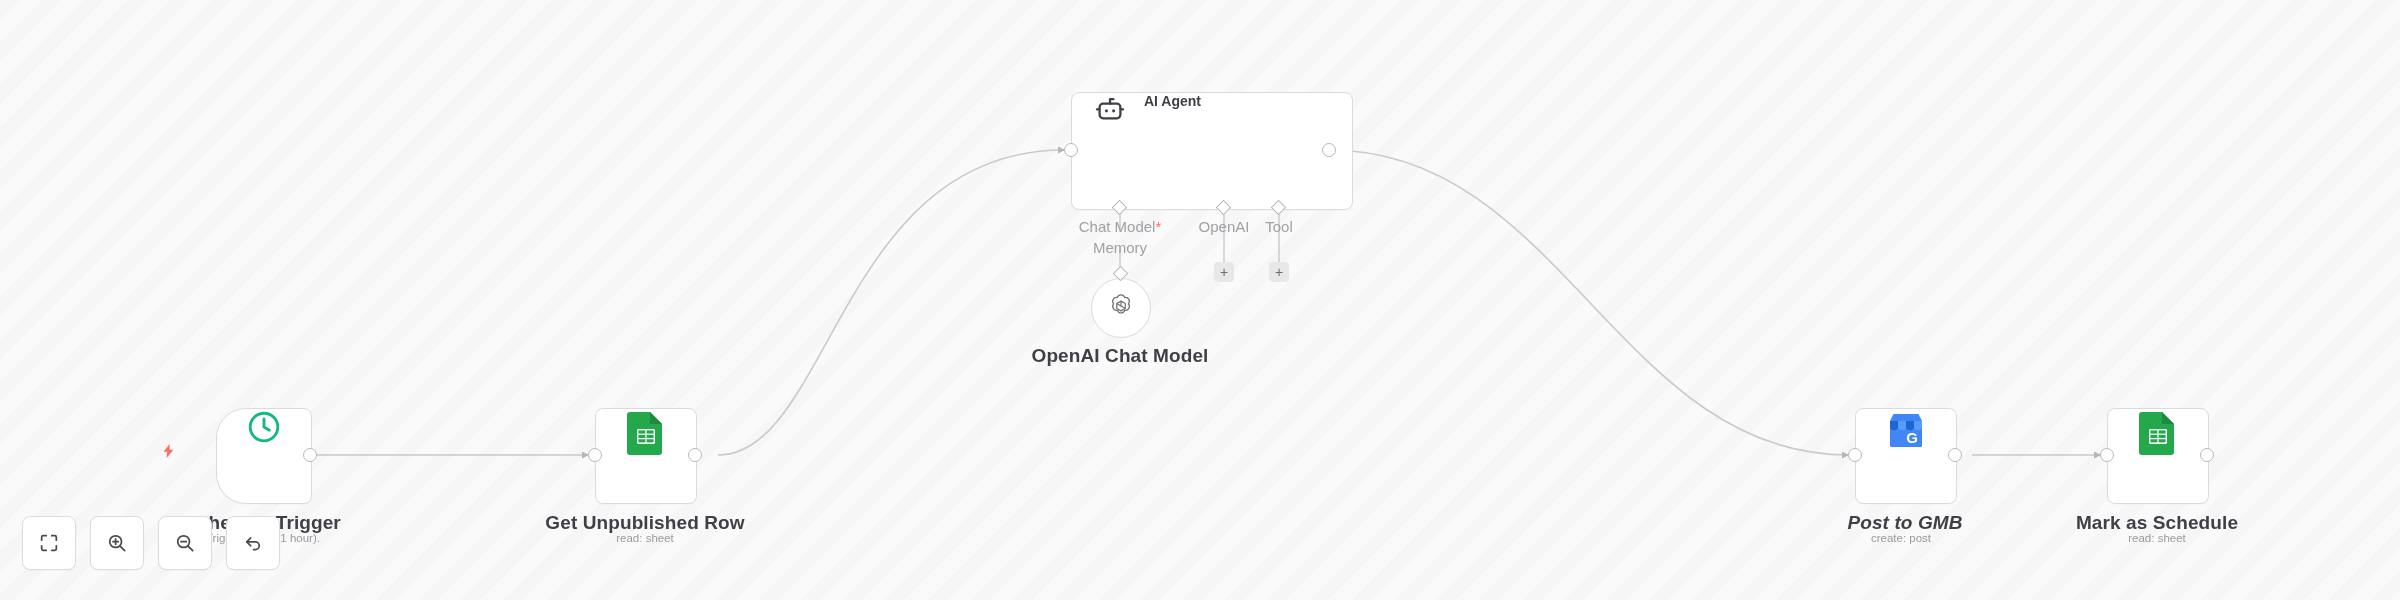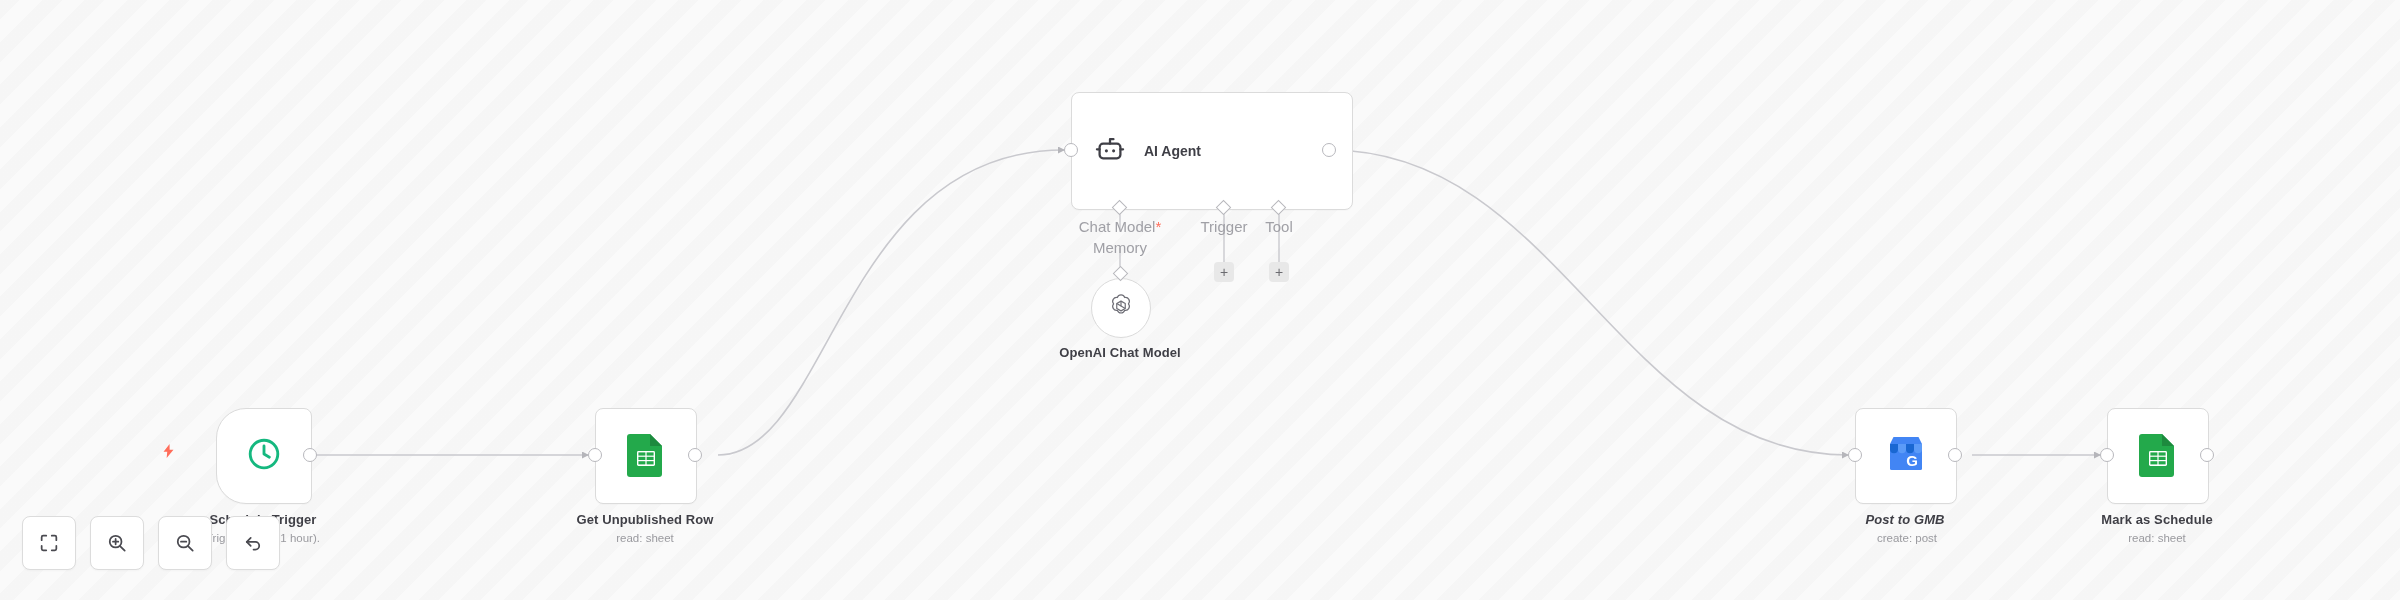--- a/index.html
+++ b/index.html
@@ -42,21 +42,20 @@
     position: absolute;
     box-sizing: border-box;
   }
 
   .node-box {
     position: absolute;
     background: #ffffff;
     border: 1px solid #dbdbdb;
     border-radius: 8px;
     display: flex;
-    align-items: center;
     justify-content: center;
     box-shadow: 0 1px 1px rgba(0,0,0,0.02);
   }
 
   
   .trigger-box {
     border-radius: 30px 8px 8px 30px;
   }
 
   
@@ -65,21 +64,21 @@
     padding-left: 22px;
     gap: 18px;
   }
 
   .node-title {
     position: absolute;
     width: 260px;
     left: 50%;
     transform: translateX(-50%);
     text-align: center;
-    font-size: 13px;
+    font-size: 19px;
     font-weight: 700;
     color: #3f3f46;
     letter-spacing: 0.1px;
     white-space: nowrap;
   }
   .node-subtitle {
     position: absolute;
     width: 260px;
     left: 50%;
     transform: translateX(-50%);
@@ -285,21 +284,21 @@
 
     <div class="diamond" style="left:43px; top:110px;"></div>
     <div class="diamond" style="left:147px; top:110px;"></div>
     <div class="diamond" style="left:202px; top:110px;"></div>
 
     <div class="sub-label" style="left:49px; top:126px;">
       <span>Chat Model</span><span class="req">*</span>
     </div>
     <div class="sub-label" style="left:49px; top:147px;">Memory</div>
 
-    <div class="sub-label" style="left:153px; top:126px;">Trigger</div>
+    <div class="sub-label" style="left:153px; top:126px;">OpenAI</div>
     <div class="sub-label" style="left:208px; top:126px;text-align:right;">Tool</div>
 
     <div class="plus-btn" style="left:143px; top:170px;">+</div>
     <div class="plus-btn" style="left:198px; top:170px;">+</div>
   </div>
 
   <div class="node" style="left:1063px; top:173px;">
     <div class="diamond" style="left:52px; top:95px;"></div>
     <div class="round-box" style="left:28px; top:105px;">
       <span>
@@ -324,21 +323,21 @@
           <path d="M14 12 h8 v5.2 a4 4 0 0 1 -8 0 z" fill="#5b9bf8"></path>
           <path d="M22 12 h8 v5.2 a4 4 0 0 1 -8 0 z" fill="#1967d2"></path>
           <path d="M30 12 h8 v5.2 a4 4 0 0 1 -8 0 z" fill="#5b9bf8"></path>
           <text x="28" y="34" font-family="Liberation Sans, sans-serif" font-size="15" font-weight="bold" fill="#ffffff" text-anchor="middle">G</text>
         </svg>
       </span>
     </div>
     <div class="port" style="left:-7px; top:40px;"></div>
     <div class="port" style="left:93px; top:40px;"></div>
     <div class="node-title" style="left:50px; top:104px;font-style:italic;">Post to GMB</div>
-    <div class="node-subtitle" style="left:52px; top:124px;">create: post</div>
+    <div class="node-subtitle" style="left:46px; top:124px;">create: post</div>
   </div>
 
   <div class="node" style="left:2107px; top:408px;">
     <div class="node-box" style="left:0; top:0; width:100px; height:94px;">
       <span class="gs-icon">
         <svg width="40" height="46" viewBox="0 0 40 46">
           <path d="M4 3 h20 l12 12 v28 a3 3 0 0 1 -3 3 H4 a3 3 0 0 1 -3 -3 V6 a3 3 0 0 1 3 -3 z" fill="#23a94b"></path>
           <path d="M24 3 l12 12 h-12 z" fill="#1d8a3e"></path>
           <rect x="11" y="20" width="18" height="15" rx="1.4" fill="#ffffff"></rect>
           <g fill="#23a94b">

